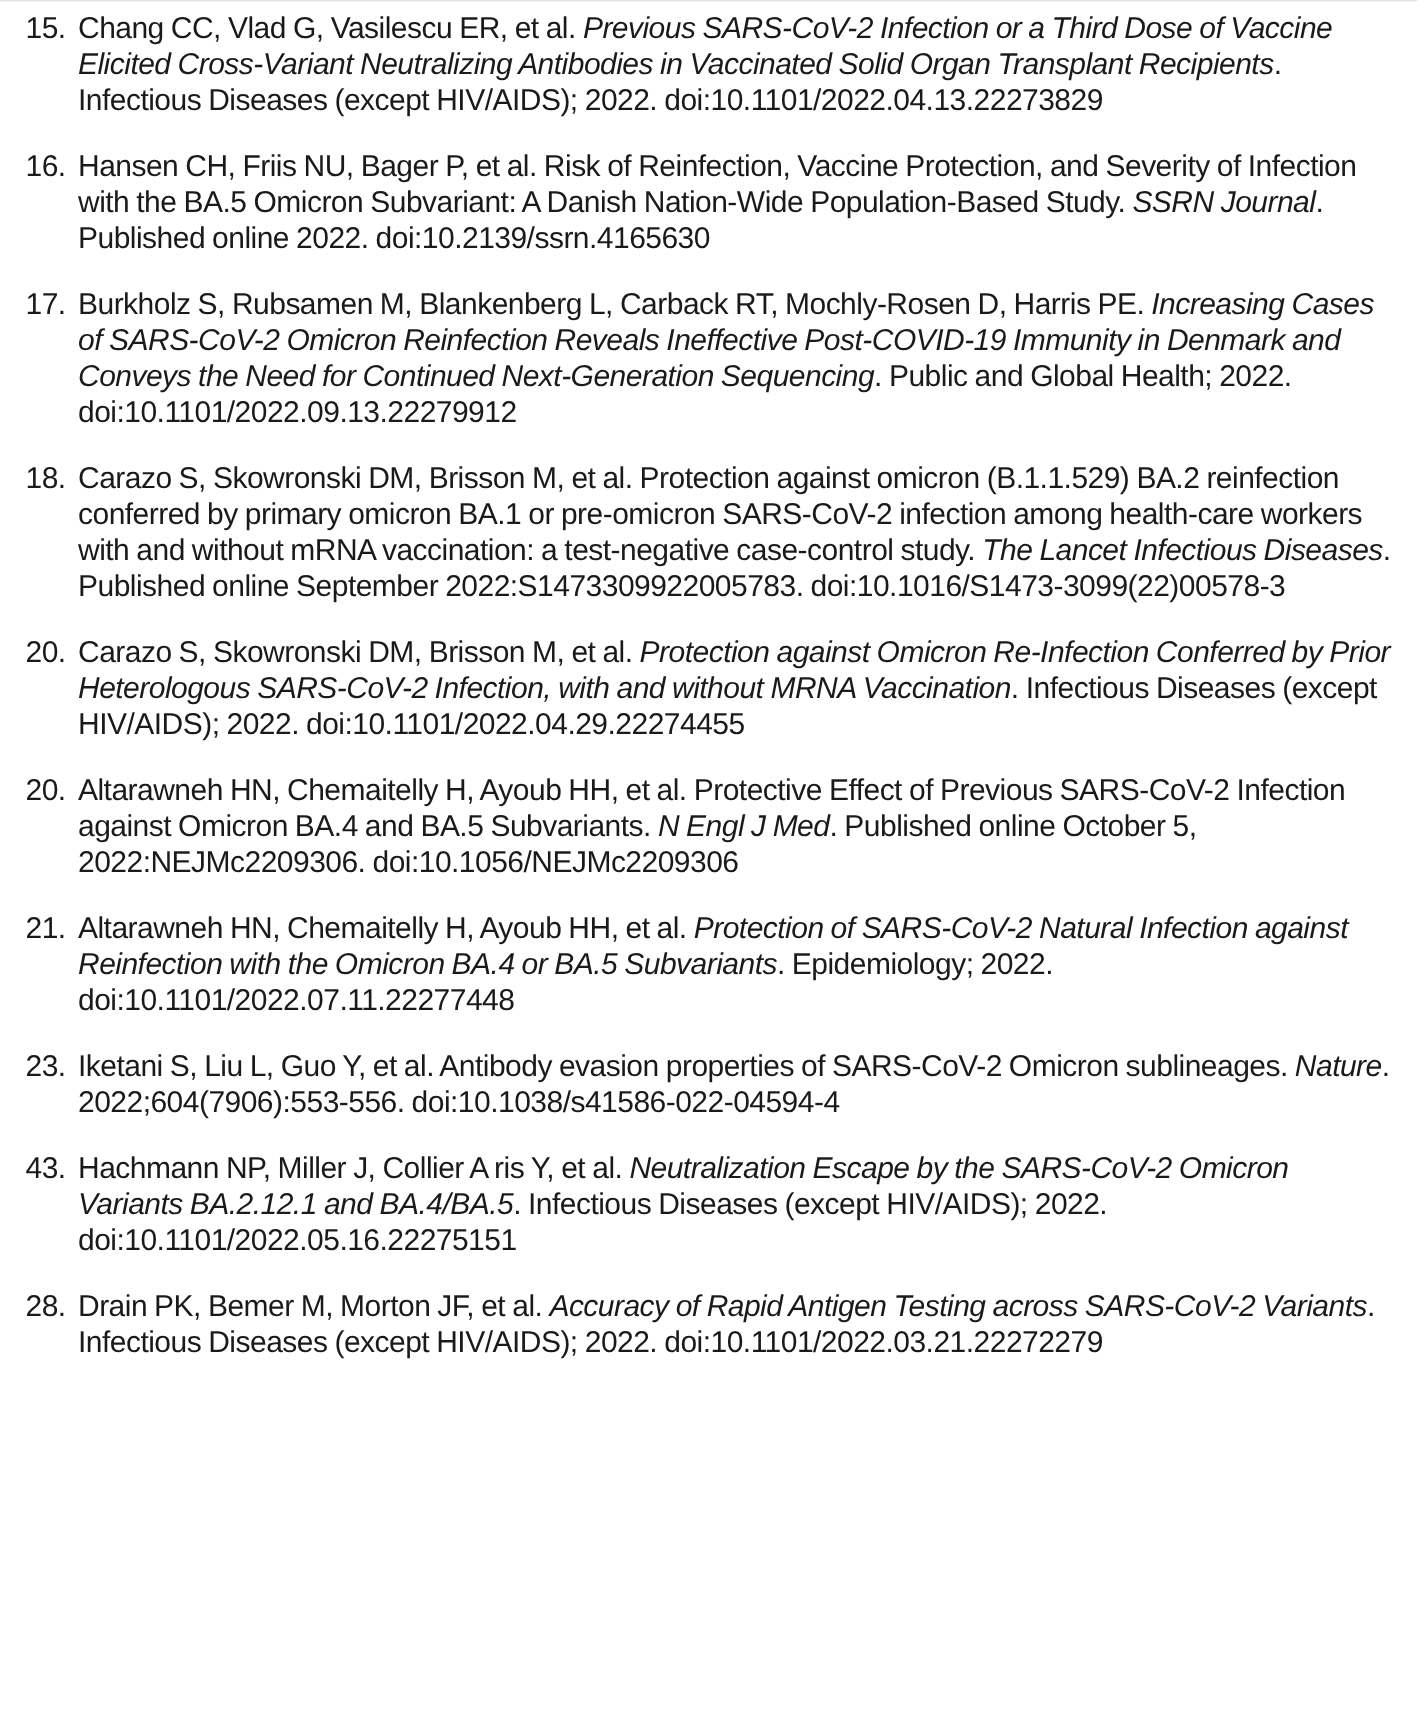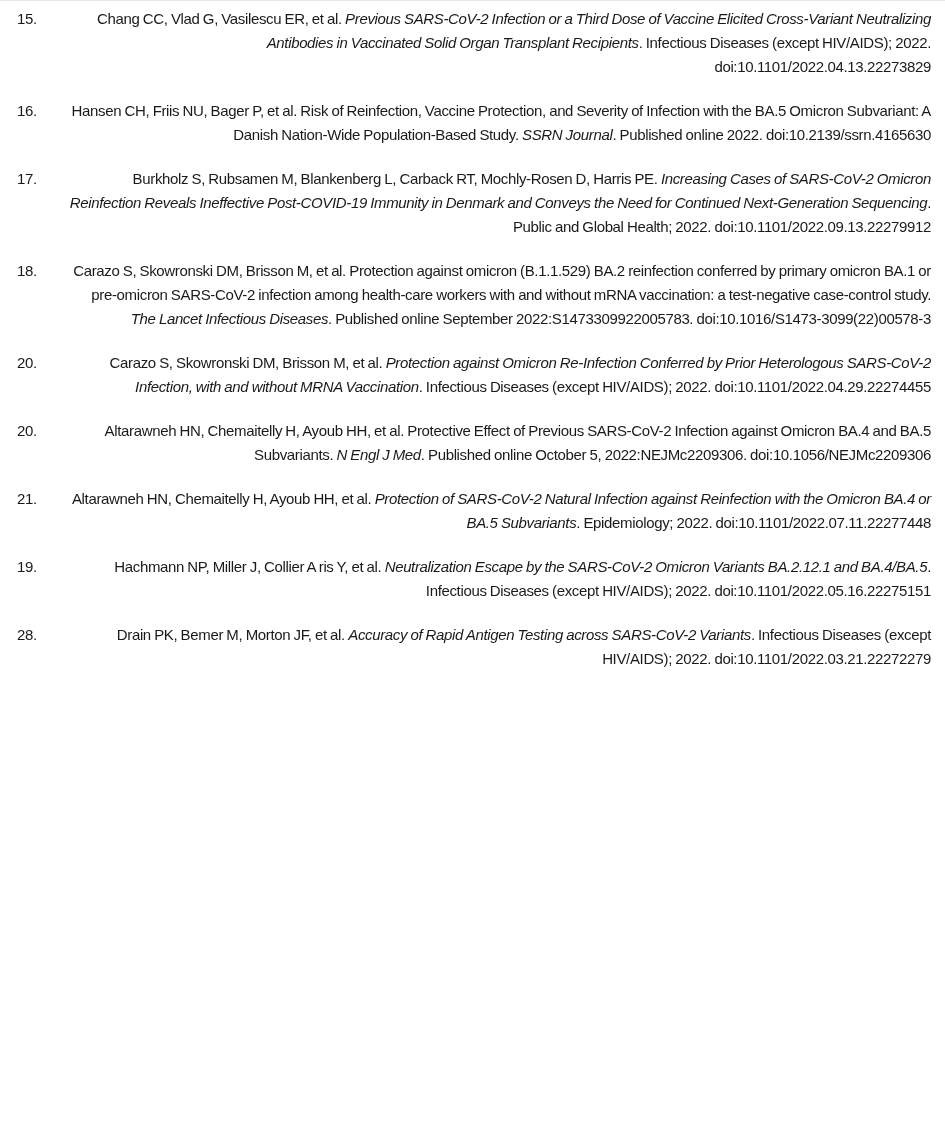--- a/index.html
+++ b/index.html
@@ -1,32 +1,33 @@
 <!DOCTYPE html>
 <html><head>
   <meta charset="utf-8">
   <style>
     html, body { margin: 0; padding: 0; background: #ffffff; }
     body { width: 945px; height: 1140px; overflow: hidden; position: relative;
       font-family: "Liberation Sans", sans-serif; color: #1a1a1a; }
     .topline { position: absolute; left: 0; top: 0; width: 945px; height: 1px; background: #e6e6e6; }
     .refs { position: absolute; left: 0; top: 7px; width: 945px; }
-    .ref { position: relative; padding-left: 68px; padding-right: 14px; margin-bottom: 20px;
-      font-size: 15px; line-height: 24px; letter-spacing: -0.35px; word-spacing: -0.5px;
-      transform-origin: 0 0; text-align: right; }
+    .ref { position: relative; padding-left: 52px; padding-right: 14px; margin-bottom: 20px;
+      font-size: 20px; line-height: 24px; letter-spacing: -0.35px; word-spacing: -0.5px;
+      transform-origin: 0 0; }
     .num { position: absolute; left: 17px; top: 0; }
     .it { font-style: italic; }
   </style>
 </head>
 <body>
 
 <div class="topline"></div>
 <div class="refs">
   <div class="ref"><span class="num">15.</span><span>Chang CC, Vlad G, Vasilescu ER, et al. </span><span class="it">Previous SARS-CoV-2 Infection or a Third Dose of Vaccine Elicited Cross-Variant Neutralizing Antibodies in Vaccinated Solid Organ Transplant Recipients</span><span>. Infectious Diseases (except HIV/AIDS); 2022. doi:10.1101/2022.04.13.22273829</span></div>
   <div class="ref"><span class="num">16.</span><span>Hansen CH, Friis NU, Bager P, et al. Risk of Reinfection, Vaccine Protection, and Severity of Infection with the BA.5 Omicron Subvariant: A Danish Nation-Wide Population-Based Study. </span><span class="it">SSRN Journal</span><span>. Published online 2022. doi:10.2139/ssrn.4165630</span></div>
   <div class="ref"><span class="num">17.</span><span>Burkholz S, Rubsamen M, Blankenberg L, Carback RT, Mochly-Rosen D, Harris PE. </span><span class="it">Increasing Cases of SARS-CoV-2 Omicron Reinfection Reveals Ineffective Post-COVID-19 Immunity in Denmark and Conveys the Need for Continued Next-Generation Sequencing</span><span>. Public and Global Health; 2022. doi:10.1101/2022.09.13.22279912</span></div>
   <div class="ref"><span class="num">18.</span><span>Carazo S, Skowronski DM, Brisson M, et al. Protection against omicron (B.1.1.529) BA.2 reinfection conferred by primary omicron BA.1 or pre-omicron SARS-CoV-2 infection among health-care workers with and without mRNA vaccination: a test-negative case-control study. </span><span class="it">The Lancet Infectious Diseases</span><span>. Published online September 2022:S1473309922005783. doi:10.1016/S1473-3099(22)00578-3</span></div>
   <div class="ref"><span class="num">20.</span><span>Carazo S, Skowronski DM, Brisson M, et al. </span><span class="it">Protection against Omicron Re-Infection Conferred by Prior Heterologous SARS-CoV-2 Infection, with and without MRNA Vaccination</span><span>. Infectious Diseases (except HIV/AIDS); 2022. doi:10.1101/2022.04.29.22274455</span></div>
   <div class="ref"><span class="num">20.</span><span>Altarawneh HN, Chemaitelly H, Ayoub HH, et al. Protective Effect of Previous SARS-CoV-2 Infection against Omicron BA.4 and BA.5 Subvariants. </span><span class="it">N Engl J Med</span><span>. Published online October 5, 2022:NEJMc2209306. doi:10.1056/NEJMc2209306</span></div>
   <div class="ref"><span class="num">21.</span><span>Altarawneh HN, Chemaitelly H, Ayoub HH, et al. </span><span class="it">Protection of SARS-CoV-2 Natural Infection against Reinfection with the Omicron BA.4 or BA.5 Subvariants</span><span>. Epidemiology; 2022. doi:10.1101/2022.07.11.22277448</span></div>
-  <div class="ref"><span class="num">19.</span><span>Hachmann NP, Miller J, Collier A ris Y, et al. </span><span class="it">Neutralization Escape by the SARS-CoV-2 Omicron Variants BA.2.12.1 and BA.4/BA.5</span><span>. Infectious Diseases (except HIV/AIDS); 2022. doi:10.1101/2022.05.16.22275151</span></div>
+  <div class="ref"><span class="num">23.</span><span>Iketani S, Liu L, Guo Y, et al. Antibody evasion properties of SARS-CoV-2 Omicron sublineages. </span><span class="it">Nature</span><span>. 2022;604(7906):553-556. doi:10.1038/s41586-022-04594-4</span></div>
+  <div class="ref"><span class="num">43.</span><span>Hachmann NP, Miller J, Collier A ris Y, et al. </span><span class="it">Neutralization Escape by the SARS-CoV-2 Omicron Variants BA.2.12.1 and BA.4/BA.5</span><span>. Infectious Diseases (except HIV/AIDS); 2022. doi:10.1101/2022.05.16.22275151</span></div>
   <div class="ref"><span class="num">28.</span><span>Drain PK, Bemer M, Morton JF, et al. </span><span class="it">Accuracy of Rapid Antigen Testing across SARS-CoV-2 Variants</span><span>. Infectious Diseases (except HIV/AIDS); 2022. doi:10.1101/2022.03.21.22272279</span></div>
 </div>
 
 </body></html>

